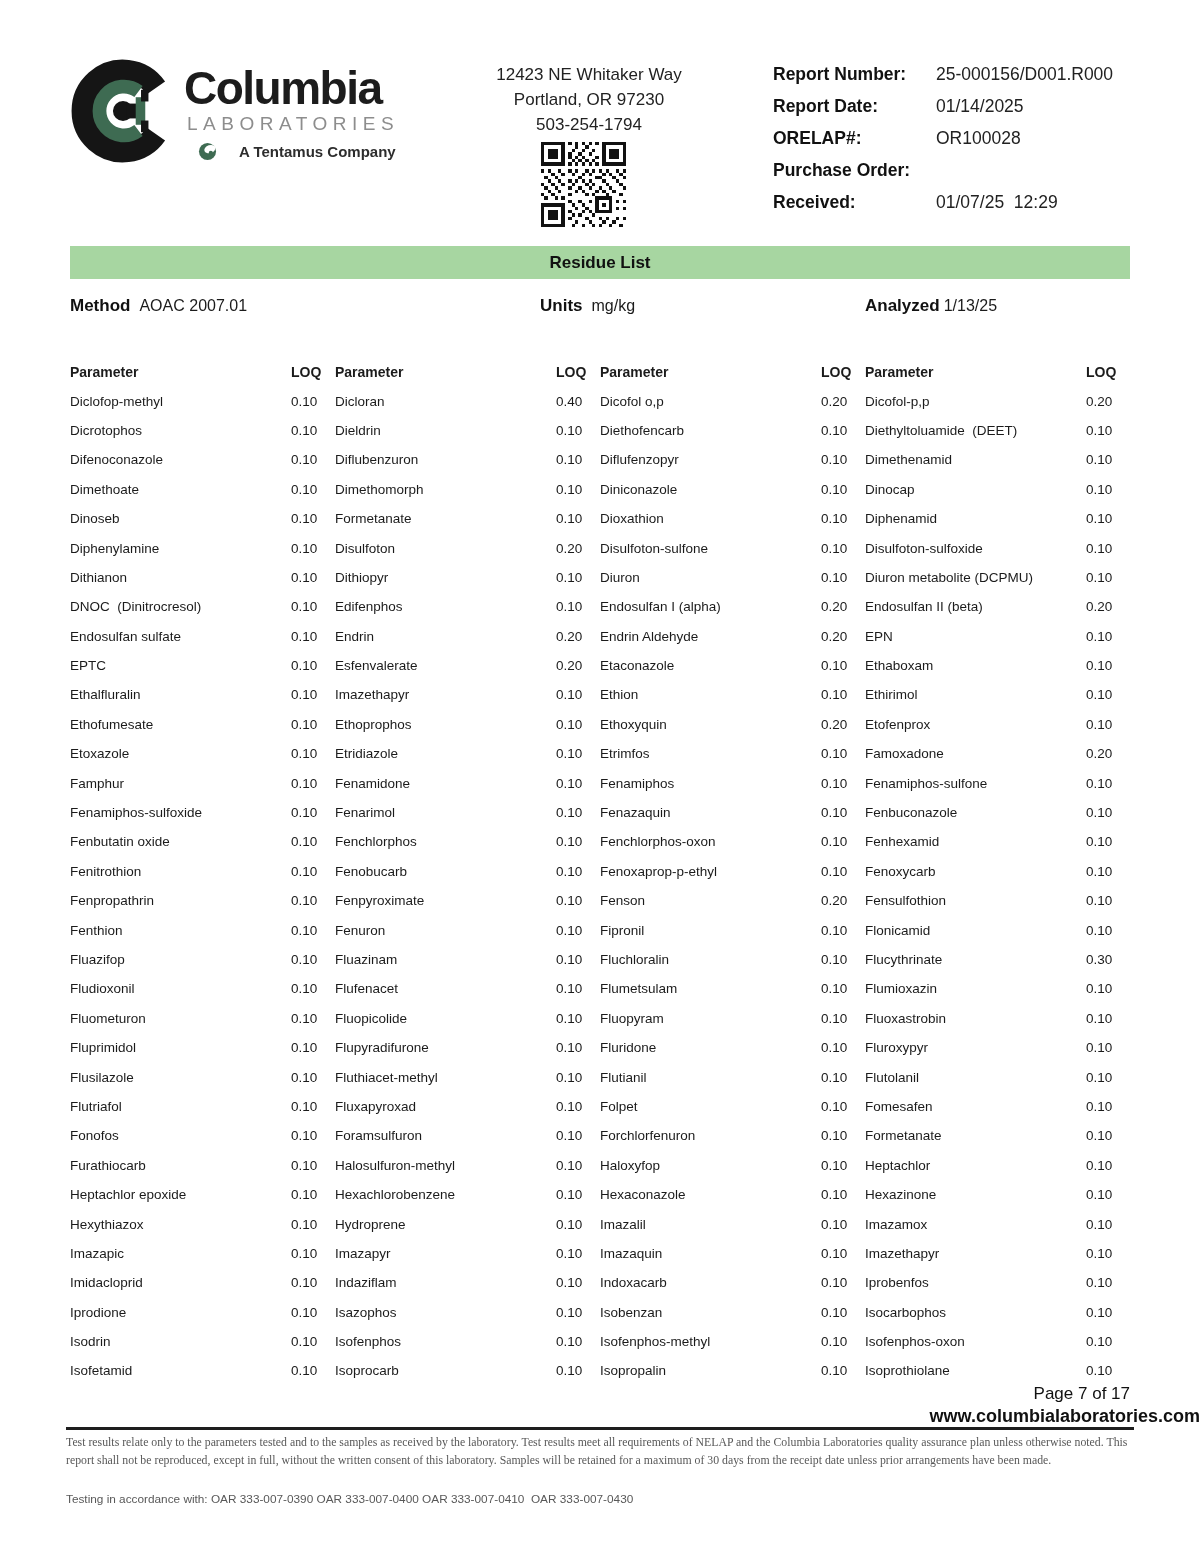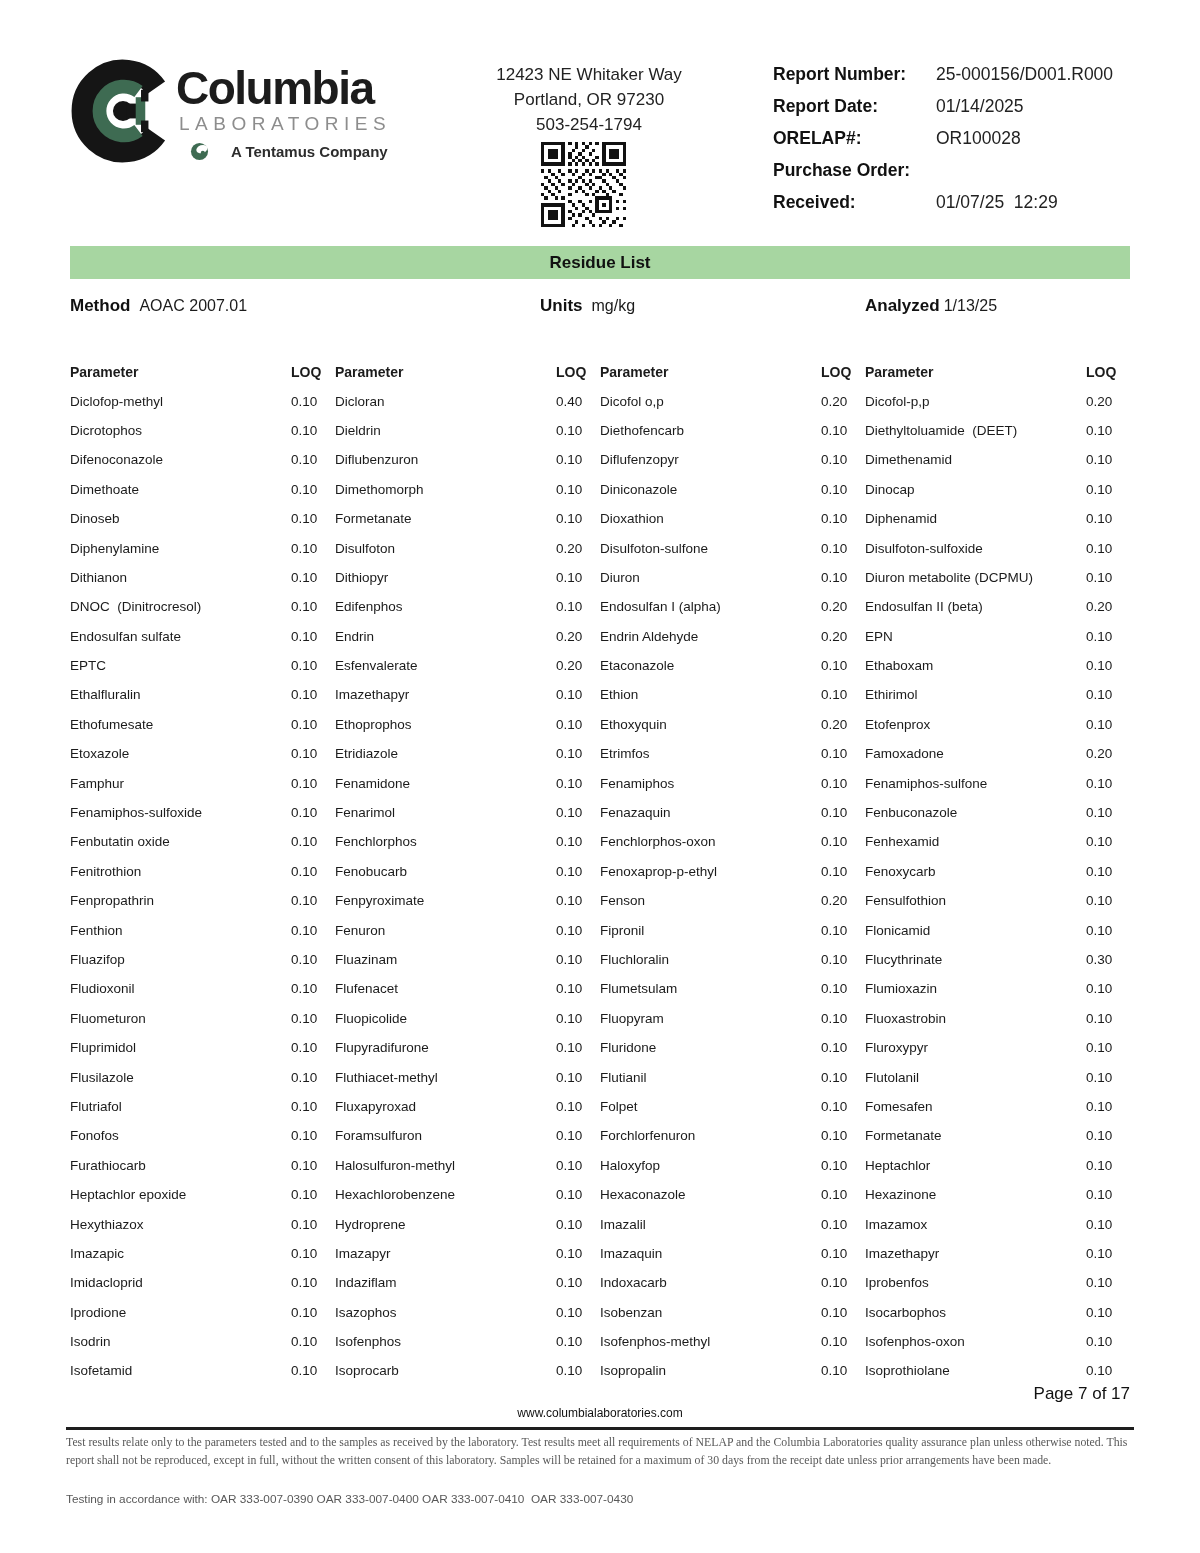--- a/index.html
+++ b/index.html
@@ -2,21 +2,21 @@
 <html><head>
 <meta charset="utf-8">
 <style>
   html,body{margin:0;padding:0;background:#ffffff;}
   .page{position:relative;width:1200px;height:1553px;background:#fff;overflow:hidden;
         font-family:"Liberation Sans",sans-serif;color:#1b1b1b;}
 
   
   .logo{position:absolute;left:70px;top:58px;display:flex;align-items:flex-start;}
   .logo-mark{width:106px;height:106px;}
-  .logo-text{padding-top:8px;}
+  .logo-text{margin-left:8px;padding-top:8px;}
   .logo-name{font-size:46px;font-weight:bold;color:#1c1c1c;letter-spacing:-1.5px;line-height:44px;}
   .logo-sub{font-size:19px;letter-spacing:5.5px;color:#8d8d8d;margin-top:3px;margin-left:3px;}
   .logo-tag{display:flex;align-items:center;gap:22px;margin-top:7px;margin-left:14px;
             font-size:15px;font-weight:bold;color:#2d2d2d;}
   .tag-icon{width:19px;height:19px;}
 
   .addr{position:absolute;left:424px;top:62px;width:330px;text-align:center;
         font-size:17px;line-height:25px;color:#222;}
   .qr{position:absolute;left:541px;top:142px;width:85px;height:85px;}
 
@@ -39,22 +39,22 @@
   .tablewrap{position:absolute;left:70px;top:357px;width:1060px;
              display:grid;grid-template-columns:repeat(4,1fr);}
   .param-col{display:flex;flex-direction:column;}
   .prow{display:flex;align-items:center;height:29.4px;font-size:13.5px;}
   .phead{font-weight:bold;font-size:14px;}
   .pname{flex:1;white-space:pre;overflow:hidden;}
   .ploq{width:44px;}
 
   
   .pageno{position:absolute;right:70px;top:1384px;font-size:17px;color:#111;}
-  .website{position:absolute;left:0;top:1406px;width:1200px;text-align:center;
-           font-weight:normal;font-size:12px;color:#111;}
+  .website{position:absolute;left:0;top:1406px;width:1200px;text-align:right;
+           font-weight:bold;font-size:18px;color:#111;}
   .fline{position:absolute;left:66px;top:1427px;width:1068px;height:3px;background:#1e1e1e;}
   .disclaimer{position:absolute;left:66px;top:1434px;width:1074px;
               font-size:11.8px;line-height:1.52;color:#585858;font-family:Liberation Serif, serif;}
   .testing{position:absolute;left:66px;top:1492px;width:1074px;
            font-size:11.8px;color:#585858;white-space:pre-wrap;}
 </style>
 </head>
 <body>
 
 <div class="page">

